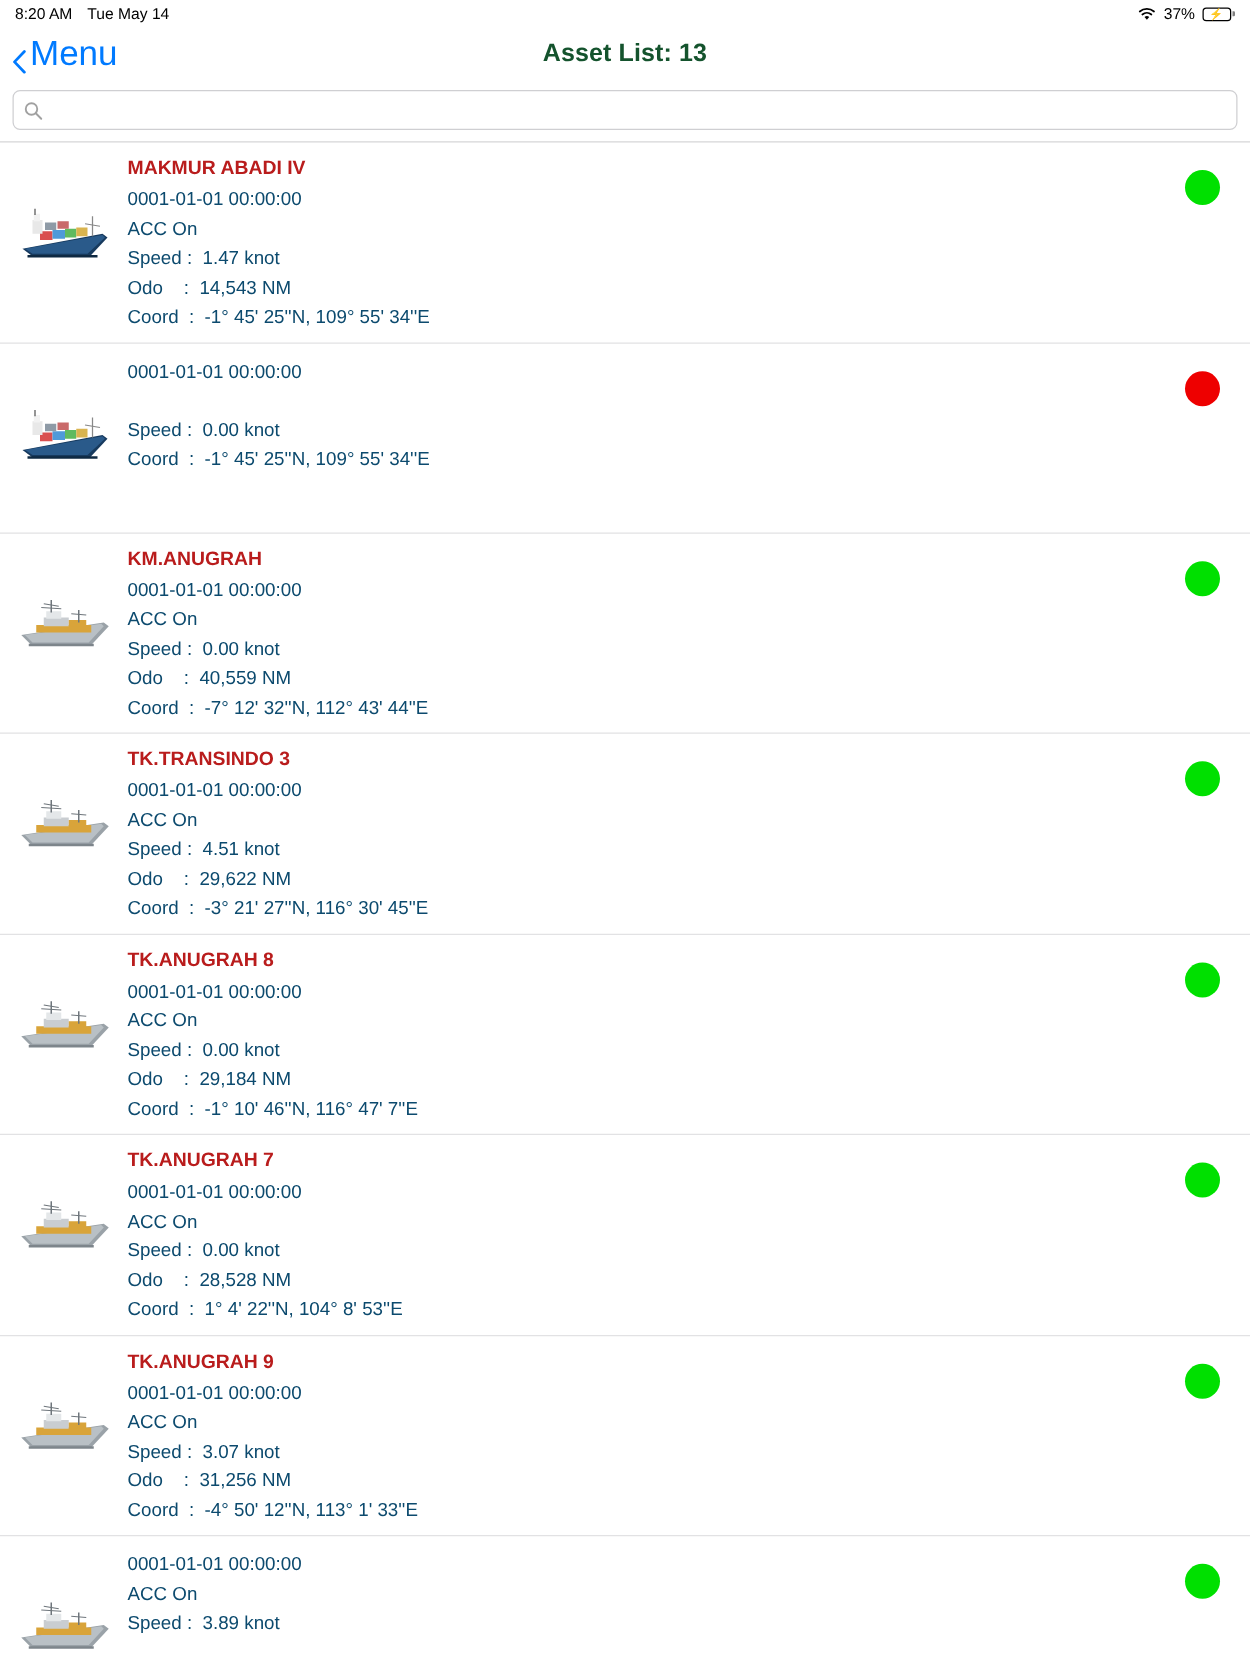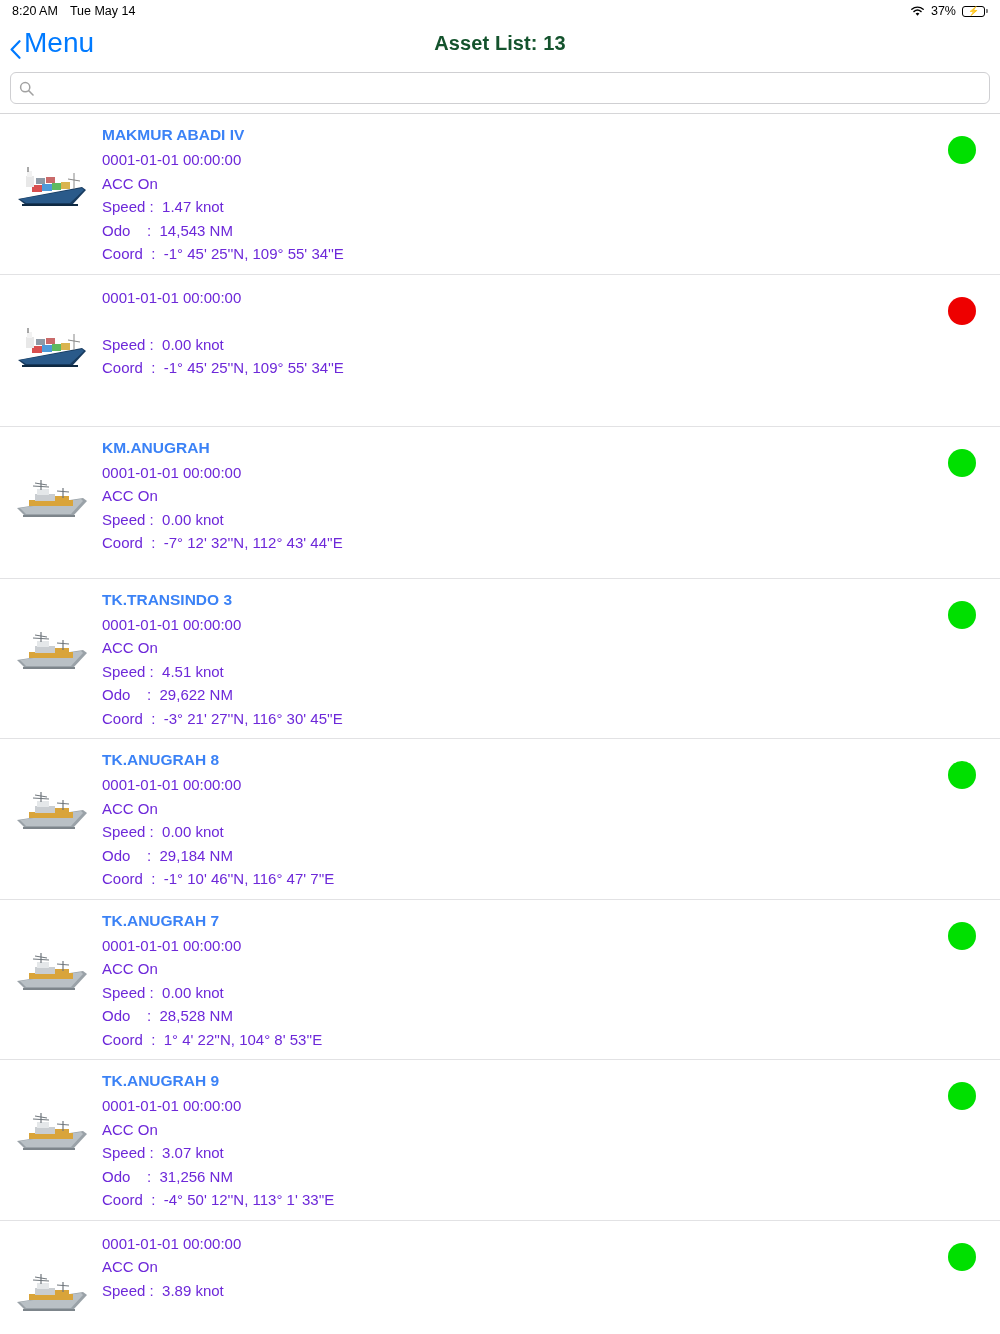--- a/index.html
+++ b/index.html
@@ -120,27 +120,27 @@
     display: flex;
     align-items: center;
     justify-content: center;
     padding-top: 36px;
   }
   .thumb svg { display: block; }
   .info { flex: 1; padding-top: 2px; }
   .asset-name {
     font-size: 15.5px;
     font-weight: bold;
-    color: #3b82f6;
+    color: #b91c1c;
     line-height: 20px;
     margin-bottom: 3px;
   }
   .asset-line {
     font-size: 15px;
-    color: #6d28d9;
+    color: #0c4a6e;
     line-height: 23.5px;
     white-space: pre;
   }
   .asset-line.blank { min-height: 23.5px; }
   .status-dot {
     position: absolute;
     right: 24px;
     top: 22px;
     width: 28px; height: 28px;
     border-radius: 50%;
@@ -280,20 +280,21 @@
     <path d="M46 19 L58 20" stroke="#6f767c" stroke-width="1"></path>
     <path d="M12 44 L64 44" stroke="#7d858b" stroke-width="2"></path>
   </g>
 </svg>
         </div>
       <div class="info">
         <div class="asset-name">KM.ANUGRAH</div>
         <div class="asset-line">0001-01-01 00:00:00</div>
         <div class="asset-line blank">ACC On</div>
         <div class="asset-line">Speed :  0.00 knot</div>
+        <div class="asset-line">Odo    :  40,559 NM</div>
         <div class="asset-line">Coord  :  -7° 12' 32''N, 112° 43' 44''E</div>
       </div>
       <div class="status-dot" style="background: rgb(0, 224, 0);"></div>
     </div>
 
     <div class="row">
       <div class="thumb">
 <svg width="80" height="54" viewBox="0 0 80 54">
   <g>
     <path d="M6 36 L72 26 L76 29 L62 44 L14 44 Z" fill="#9aa2a8"></path>

